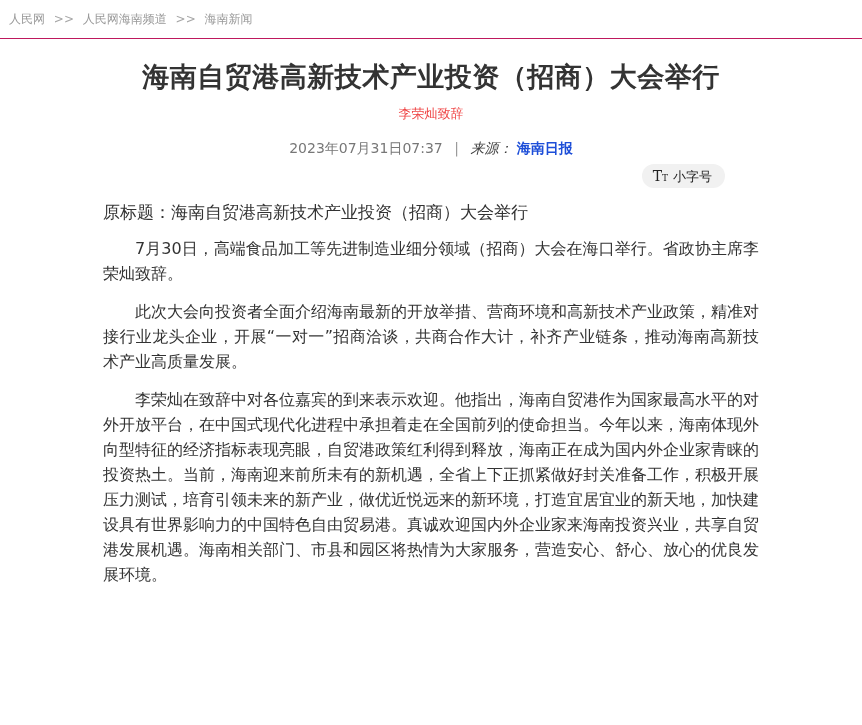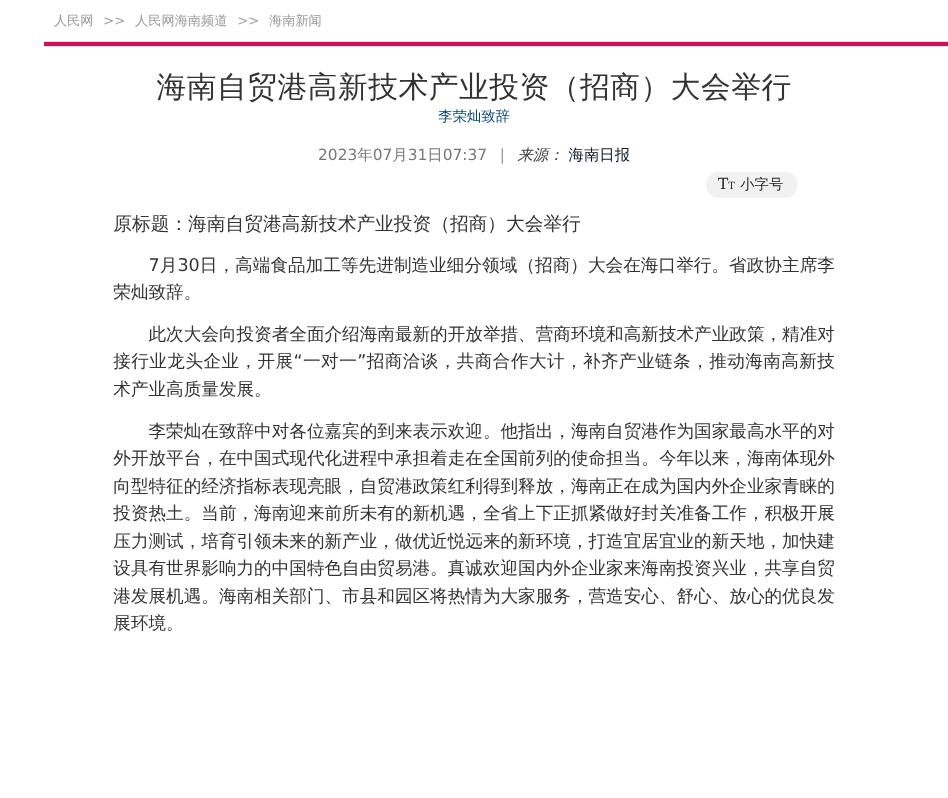--- a/index.html
+++ b/index.html
@@ -10,51 +10,51 @@
     background: #ffffff;
     overflow: hidden;
     font-family: "DejaVu Sans", "Liberation Sans", sans-serif;
     position: relative;
   }
   
   .breadcrumb {
     padding: 11px 10px 10px 9px;
     font-size: 12px;
     color: #999999;
-    border-bottom: 4px solid #be185d;
+    border-bottom: 1px solid #be185d;
     white-space: nowrap;
-    margin-left: 40px;
   }
   .crumb { color: #999999; cursor: pointer; text-decoration: none; }
   .crumb-sep { color: #a6a6a6; margin: 0 5px; }
   
   .content { width: 656px; margin: 0 auto; }
   .title {
     margin: 21px 0 0 0;
     text-align: center;
     font-size: 27px;
-    font-weight: 400;
+    font-weight: 700;
     color: #333333;
     line-height: 34px;
     letter-spacing: 0.5px;
   }
   .subtitle {
+    margin-top: 11px;
     text-align: center;
     font-size: 13px;
-    color: #0c4a6e;
+    color: #ef4444;
   }
   .dateline {
     margin-top: 17px;
     text-align: center;
     font-size: 14px;
     color: #777777;
   }
   .dateline .meta-sep { margin: 0 7px; color: #999999; }
   .source-label { color: #3d3d3d; font-style: italic; }
-  .source-name { color: #0f172a; font-weight: 400; cursor: pointer; }
+  .source-name { color: #1d4ed8; font-weight: 700; cursor: pointer; }
   
   .toolbar {
     margin: 6px 34px 0 0;
     display: flex;
     justify-content: flex-end;
   }
   .font-size-btn {
     display: inline-flex;
     align-items: center;
     background: #f1f1f1;

